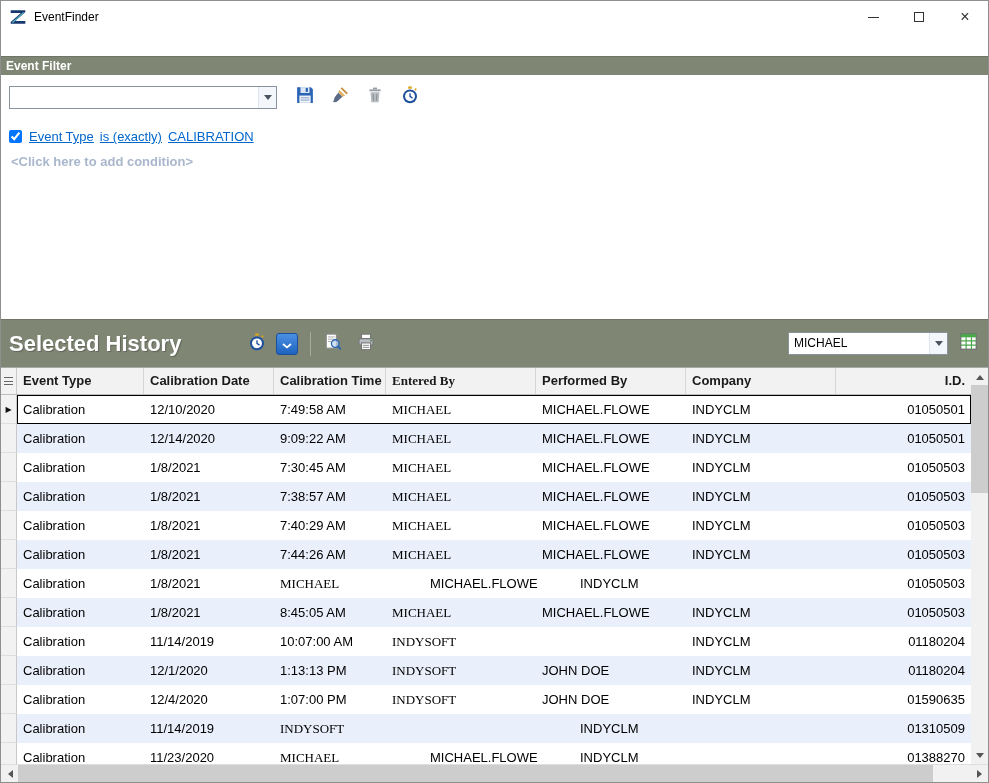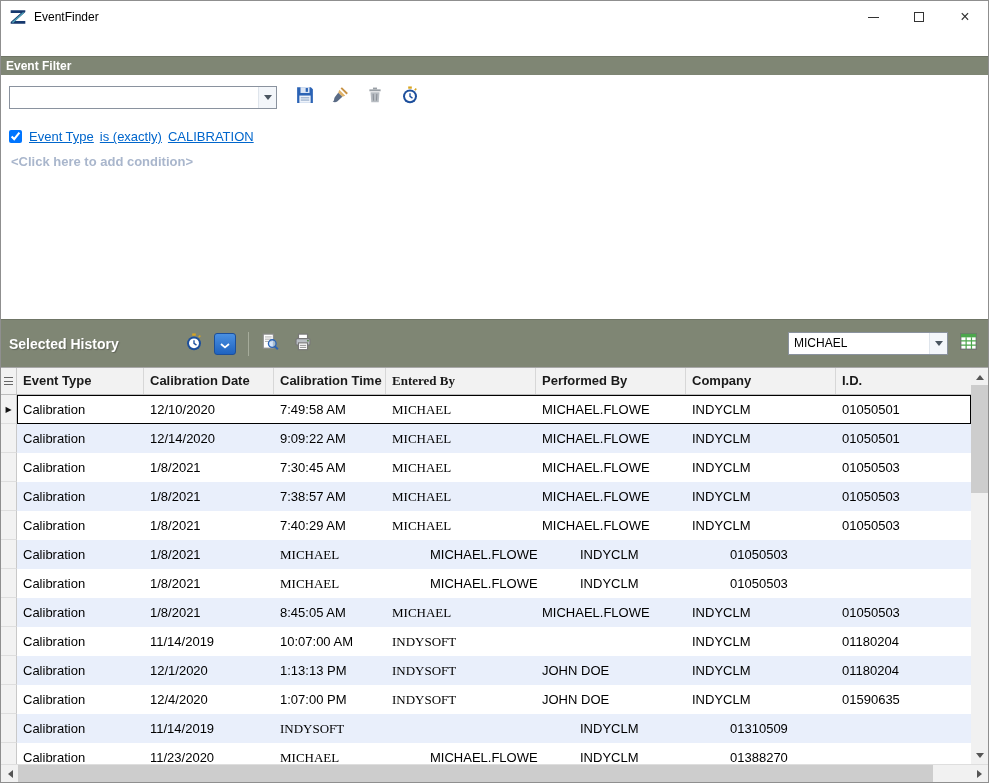--- a/index.html
+++ b/index.html
@@ -45,21 +45,21 @@
 
   
   .condition-area { flex: 1 1 auto; background: #fff; padding: 10px 8px; overflow: hidden; }
   .cond-row { display: flex; align-items: center; font-size: 13px; }
   .cond-row input[type=checkbox] { width: 13px; height: 13px; margin-right: 7px; }
   .link { color: #0066cc; text-decoration: underline; margin-right: 6px; cursor: pointer; white-space: nowrap; }
   .add-cond { margin-top: 10px; padding-left: 2px; color: #a9b6cc; font-size: 13px; font-weight: bold; }
 
   
   .history-hdr { flex: 0 0 48px; background: #7f8674; border-top: 1px solid #6f7566; display: flex; align-items: center; padding: 0 8px; }
-  .history-title { color: #fff; font-weight: bold; font-size: 14px; text-shadow: 1px 1px 1px rgba(0,0,0,.25); white-space: nowrap; }
+  .history-title { color: #fff; font-weight: bold; font-size: 22px; text-shadow: 1px 1px 1px rgba(0,0,0,.25); white-space: nowrap; }
   .h-icons { display: flex; align-items: center; margin-left: 62px; }
   .h-icons .tbtn { margin-right: 6px; }
   .btn-blue {
     width: 22px; height: 22px; border-radius: 3px; border: 1px solid #1b4f9b;
     background: linear-gradient(#4a90e2, #1f63c0);
     display: flex; align-items: center; justify-content: center; margin-right: 10px;
   }
   .vsep { width: 1px; height: 24px; background: #a6ac9b; margin: 0 8px 0 2px; }
   .h-right { margin-left: auto; display: flex; align-items: center; }
   .user-combo { width: 160px; margin-right: 8px; }
@@ -75,21 +75,21 @@
   .hsel { width: 16px; flex: 0 0 16px; background: #f2f2f2; border-right: 1px solid #c9c9c9; position: relative; }
   .hsel .lines { position: absolute; left: 3px; top: 9px; width: 9px; height: 8px;
     border-top: 1px solid #666; border-bottom: 1px solid #666; }
   .hsel .lines::after { content: ""; position: absolute; left: 0; top: 3px; width: 9px; border-top: 1px solid #666; }
   .hcell {
     padding: 0 6px; line-height: 26px; font-size: 13px; font-weight: bold; color: #1a1a1a;
     border-right: 1px solid #d7d7d7; white-space: nowrap; overflow: hidden; flex: 0 0 auto;
   }
   .c0 { width: 127px; } .c1 { width: 130px; } .c2 { width: 112px; }
   .c3 { width: 150px; font-family: Liberation Serif, serif; } .c4 { width: 150px; } .c5 { width: 150px; }
-  .c6 { width: auto; flex: 1 1 auto !important; border-right: 0; }
+  .c6 { width: auto; flex: 1 1 auto !important; border-right: 0; text-align: right; }
 
   .grid-body { height: 369px; overflow: hidden; padding-right: 17px; }
   .grow { display: flex; height: 29px; position: relative; background: #fff; }
   .grow.alt { background: #e9effb; }
   .rowsel {
     width: 16px; flex: 0 0 16px; background: #f2f2f2;
     border-right: 1px solid #c9c9c9; border-bottom: 1px solid #dedede;
     display: flex; align-items: center; justify-content: center; font-size: 8px; color: #111;
   }
   .cell { padding: 0 6px; line-height: 29px; font-size: 13px; color: #000; white-space: nowrap; overflow: hidden; flex: 0 0 auto; }
@@ -345,20 +345,21 @@
           <div class="cell c2">7:40:29 AM</div>
           <div class="cell c3">MICHAEL</div>
           <div class="cell c4">MICHAEL.FLOWE</div>
           <div class="cell c5">INDYCLM</div>
           <div class="cell c6">01050503</div>
         </div>
         <div class="grow alt">
           <div class="rowsel"></div>
           <div class="cell c0">Calibration</div>
           <div class="cell c1">1/8/2021</div>
+          <div class="cell c2">7:44:26 AM</div>
           <div class="cell c3">MICHAEL</div>
           <div class="cell c4">MICHAEL.FLOWE</div>
           <div class="cell c5">INDYCLM</div>
           <div class="cell c6">01050503</div>
         </div>
         <div class="grow">
           <div class="rowsel"></div>
           <div class="cell c0">Calibration</div>
           <div class="cell c1">1/8/2021</div>
           <div class="cell c3">MICHAEL</div>

